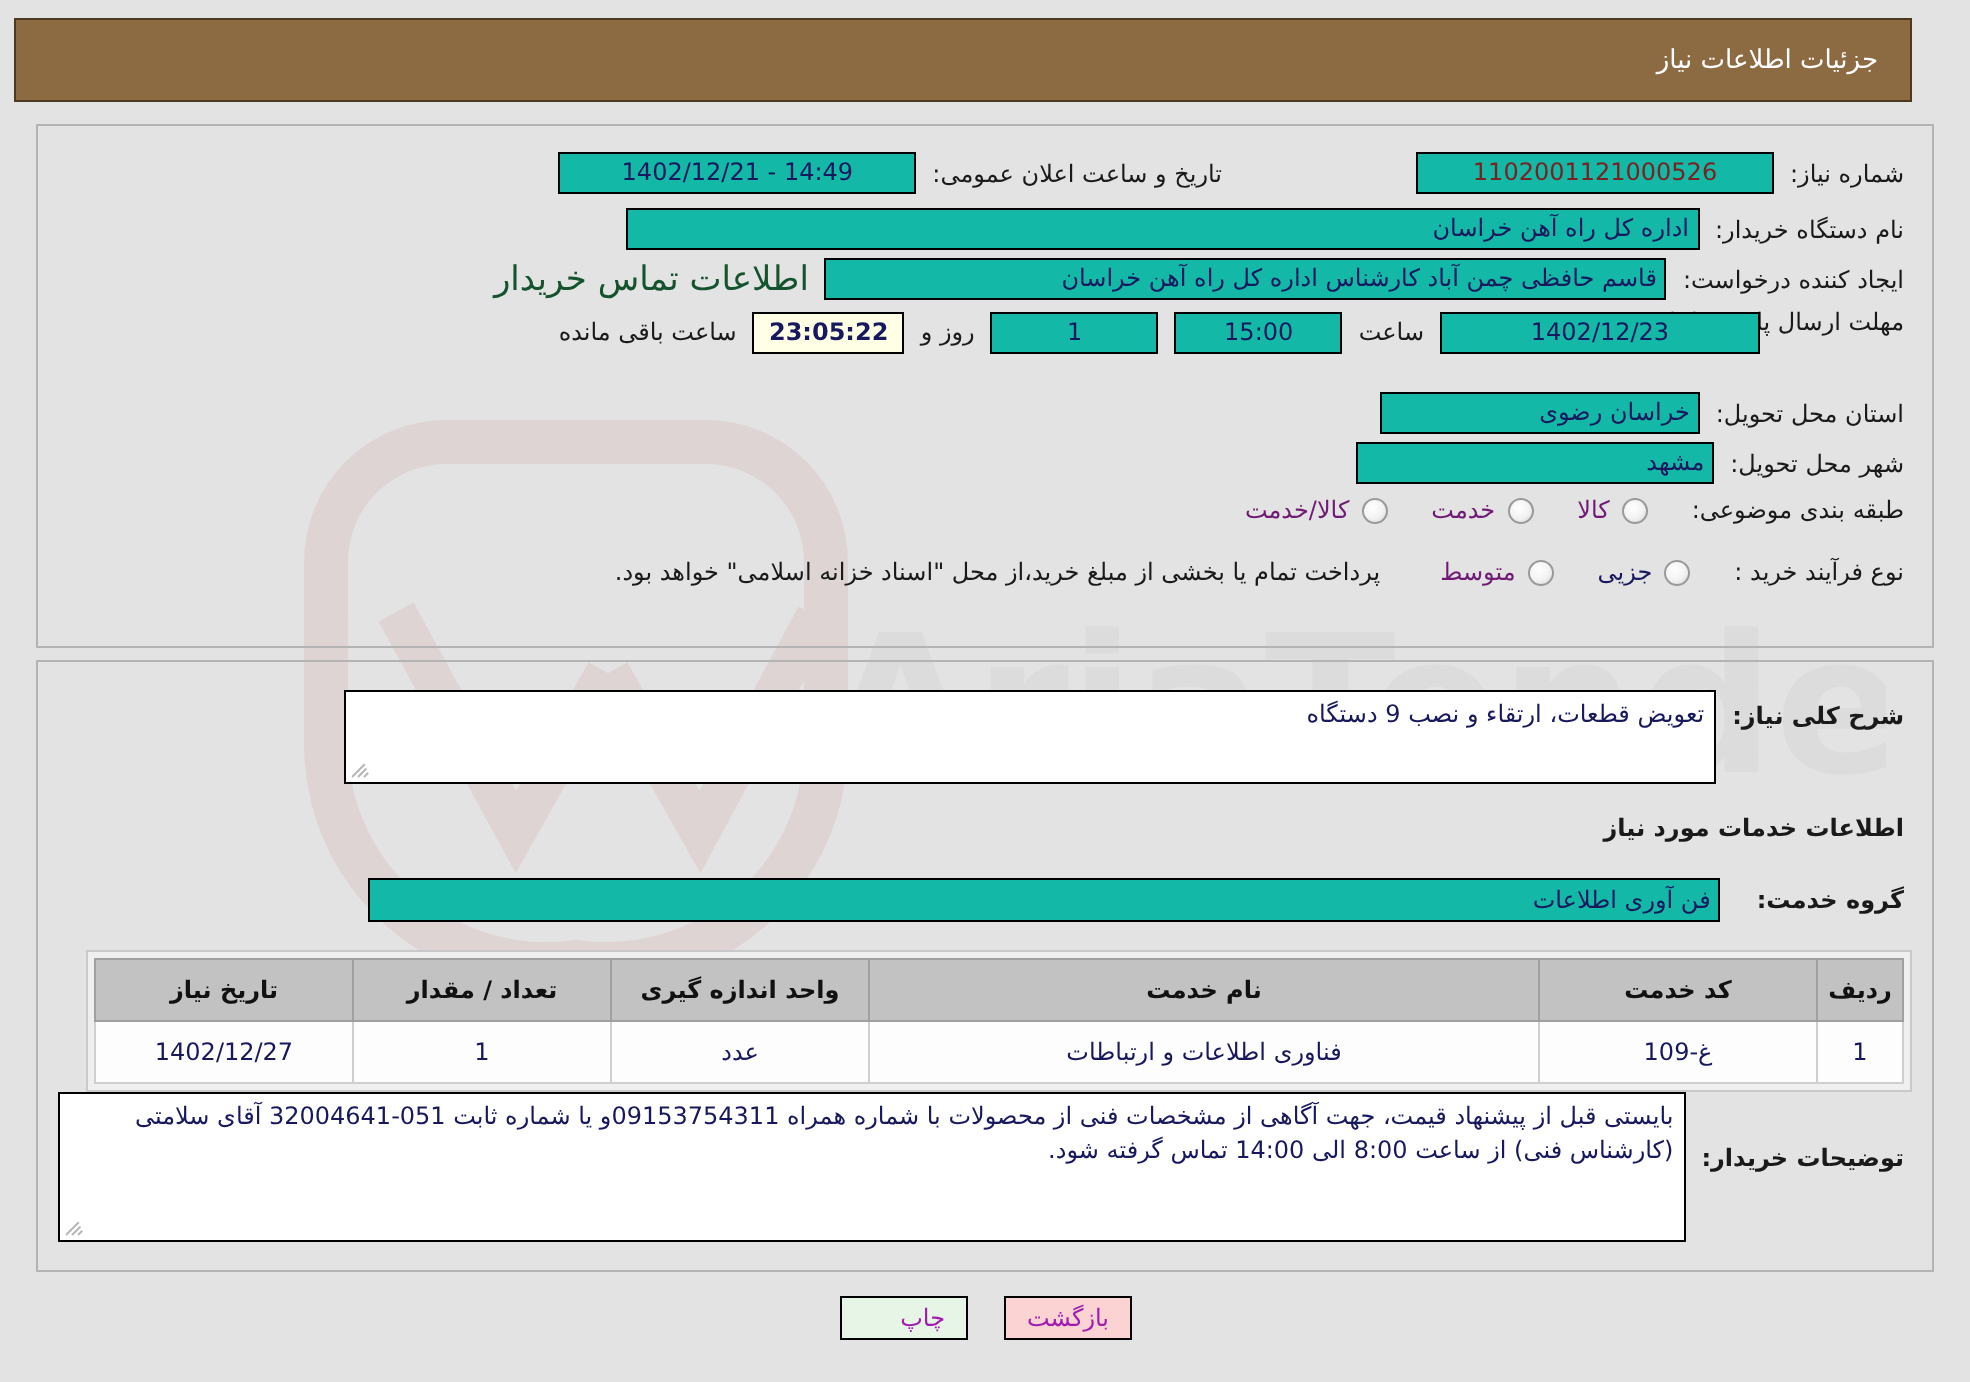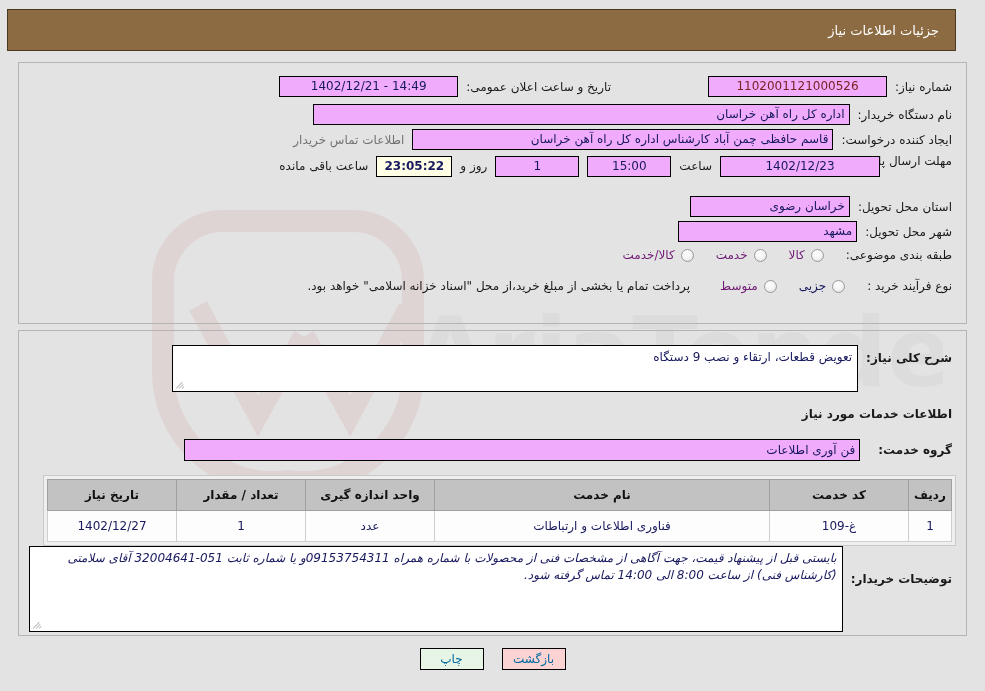--- a/index.html
+++ b/index.html
@@ -37,30 +37,30 @@
     box-sizing:border-box;
     z-index:2;
   }
   #panel-top{left:18px;top:62px;width:949px;height:262px;}
   #panel-bottom{left:18px;top:330px;width:949px;height:306px;}
 
   .row{position:absolute;display:flex;align-items:center;}
   .lbl{font-size:12px;color:#1a1a1a;white-space:nowrap;}
   .lbl.b{font-weight:bold;}
   .fld{
-    border:1px solid #000;background:#f0abfc;
+    border:1px solid #000;background:#14b8a6;
     box-sizing:border-box;height:21px;line-height:19px;
     font-size:12px;padding:0 4px;color:#17185e;
     overflow:hidden;white-space:nowrap;
   }
   .fld.center{text-align:center;}
   .fld.right{text-align:right;}
   .fld.maroon{color:#7a2222;}
   .fld.cream{background:#ffffe6;font-weight:bold;}
-  .linkish{color:#737373;font-size:12px;white-space:nowrap;}
+  .linkish{color:#14532d;font-size:17px;white-space:nowrap;}
 
   
   .radio{
     width:13px;height:13px;border-radius:50%;
     background:radial-gradient(circle at 40% 35%,#ffffff 0%,#f2f2f2 55%,#d2d2d2 100%);
     border:1px solid #9a9a9a;box-sizing:border-box;display:inline-block;
     vertical-align:middle;
   }
   .radio-item{display:flex;align-items:center;gap:6px;}
   .radio-item .rl{font-size:12px;color:#701a75;white-space:nowrap;}
@@ -102,22 +102,22 @@
   .grid-wrap{
     position:absolute;border:1px solid #c9c9c9;background:#efefef;
     padding:3px;box-sizing:border-box;
   }
 
   
   .btns{position:absolute;left:0;right:0;top:648px;display:flex;
         justify-content:center;gap:18px;z-index:3;}
   .btn{
     border:1px solid #000;height:22px;min-width:64px;
-    font-size:12px;line-height:20px;text-align:center;cursor:pointer;
-    box-sizing:border-box;padding:0 10px;color:#0369a1;
+    font-size:12px;line-height:20px;cursor:pointer;
+    box-sizing:border-box;padding:0 10px;color:#a21caf;
   }
   .btn.print{background:#e6f5e6;}
   .btn.back{background:#fbd3d3;}
 </style>
 </head>
 <body>
 
 <div class="watermark">
   <svg width="900" height="330" viewBox="0 0 900 330" xmlns="http://www.w3.org/2000/svg">
     <g fill="none" stroke="#d8b3b3" stroke-width="22">
@@ -253,21 +253,21 @@
           <td>عدد</td>
           <td>1</td>
           <td>1402/12/27</td>
         </tr>
       </tbody>
     </table>
   </div>
 
   <div class="row" style="top:215px;right:14px;gap:8px;align-items:flex-start;">
     <span class="lbl b" style="margin-top:26px;">توضیحات خریدار:</span>
-    <span class="ta" style="width:814px;height:86px;font-style:italic;">
+    <span class="ta" style="width:814px;height:75px;">
       <span>بایستی قبل از پیشنهاد قیمت، جهت آگاهی از مشخصات فنی از محصولات با شماره همراه 09153754311و یا شماره ثابت 051-32004641 آقای سلامتی (کارشناس فنی) از ساعت 8:00  الی 14:00  تماس گرفته شود.</span>
       <span class="grip">
           <i></i>
           <i></i>
           <i></i>
         </span>
     </span>
   </div>
 </div>
 

